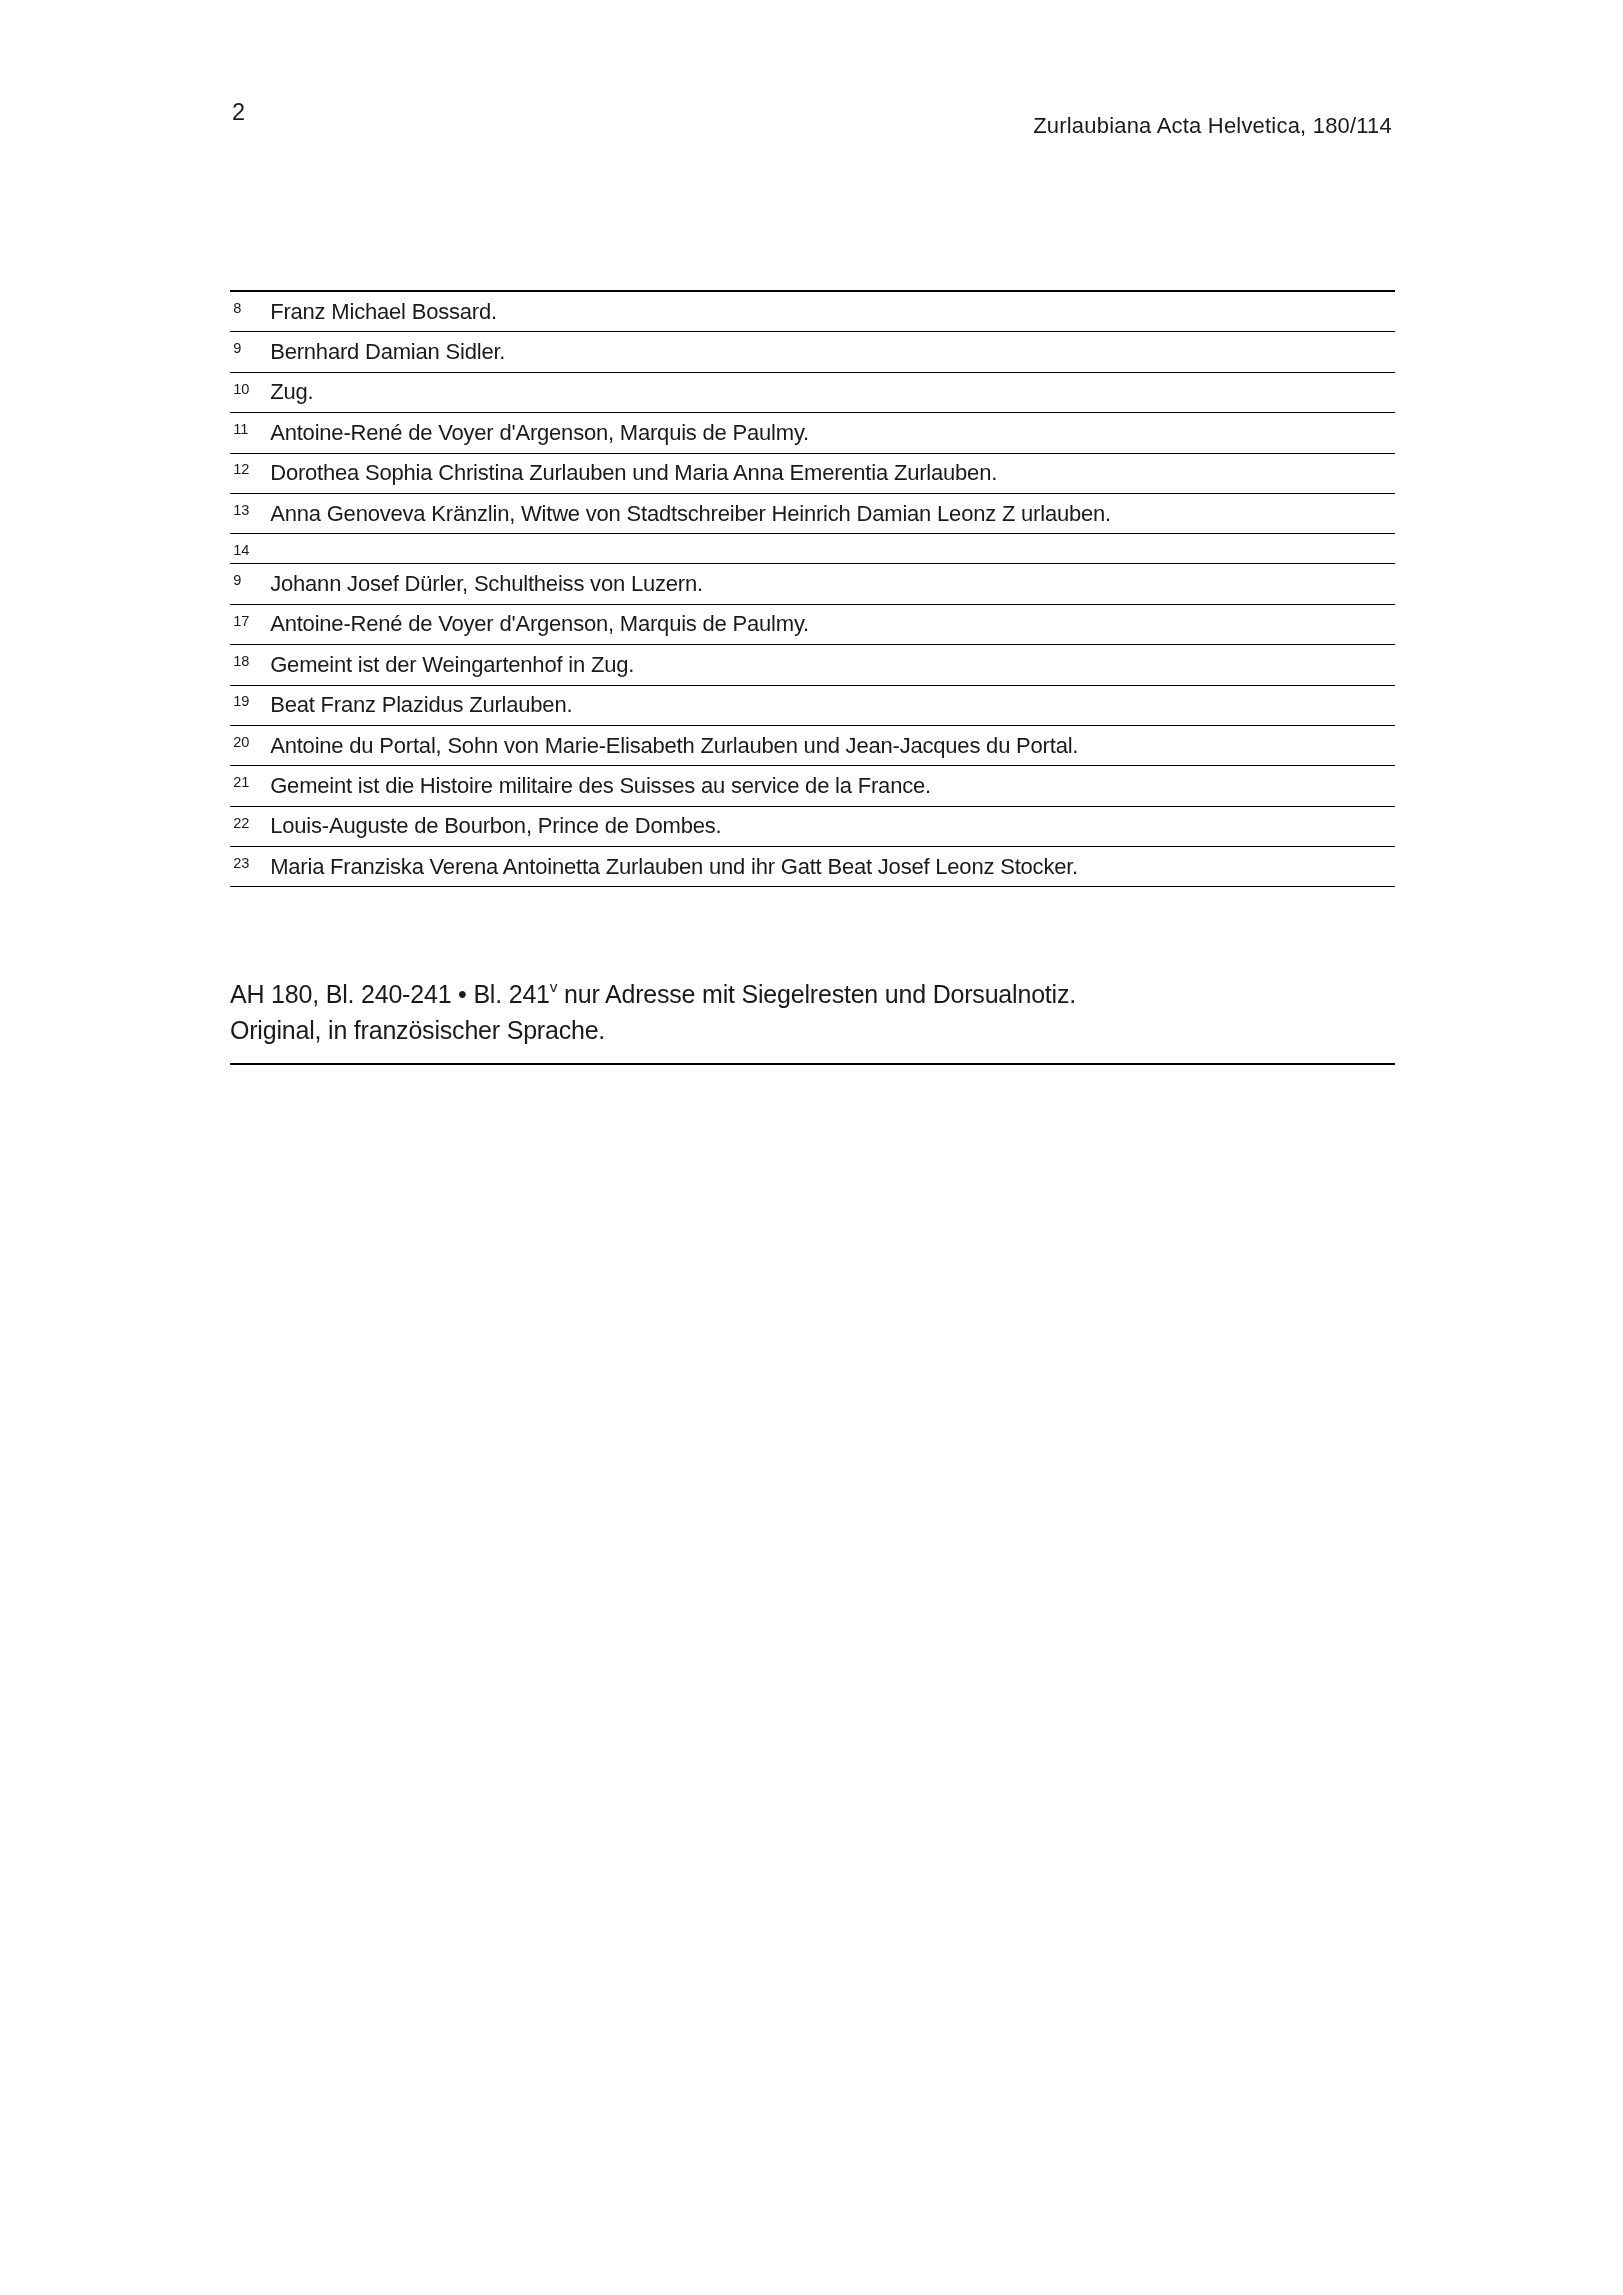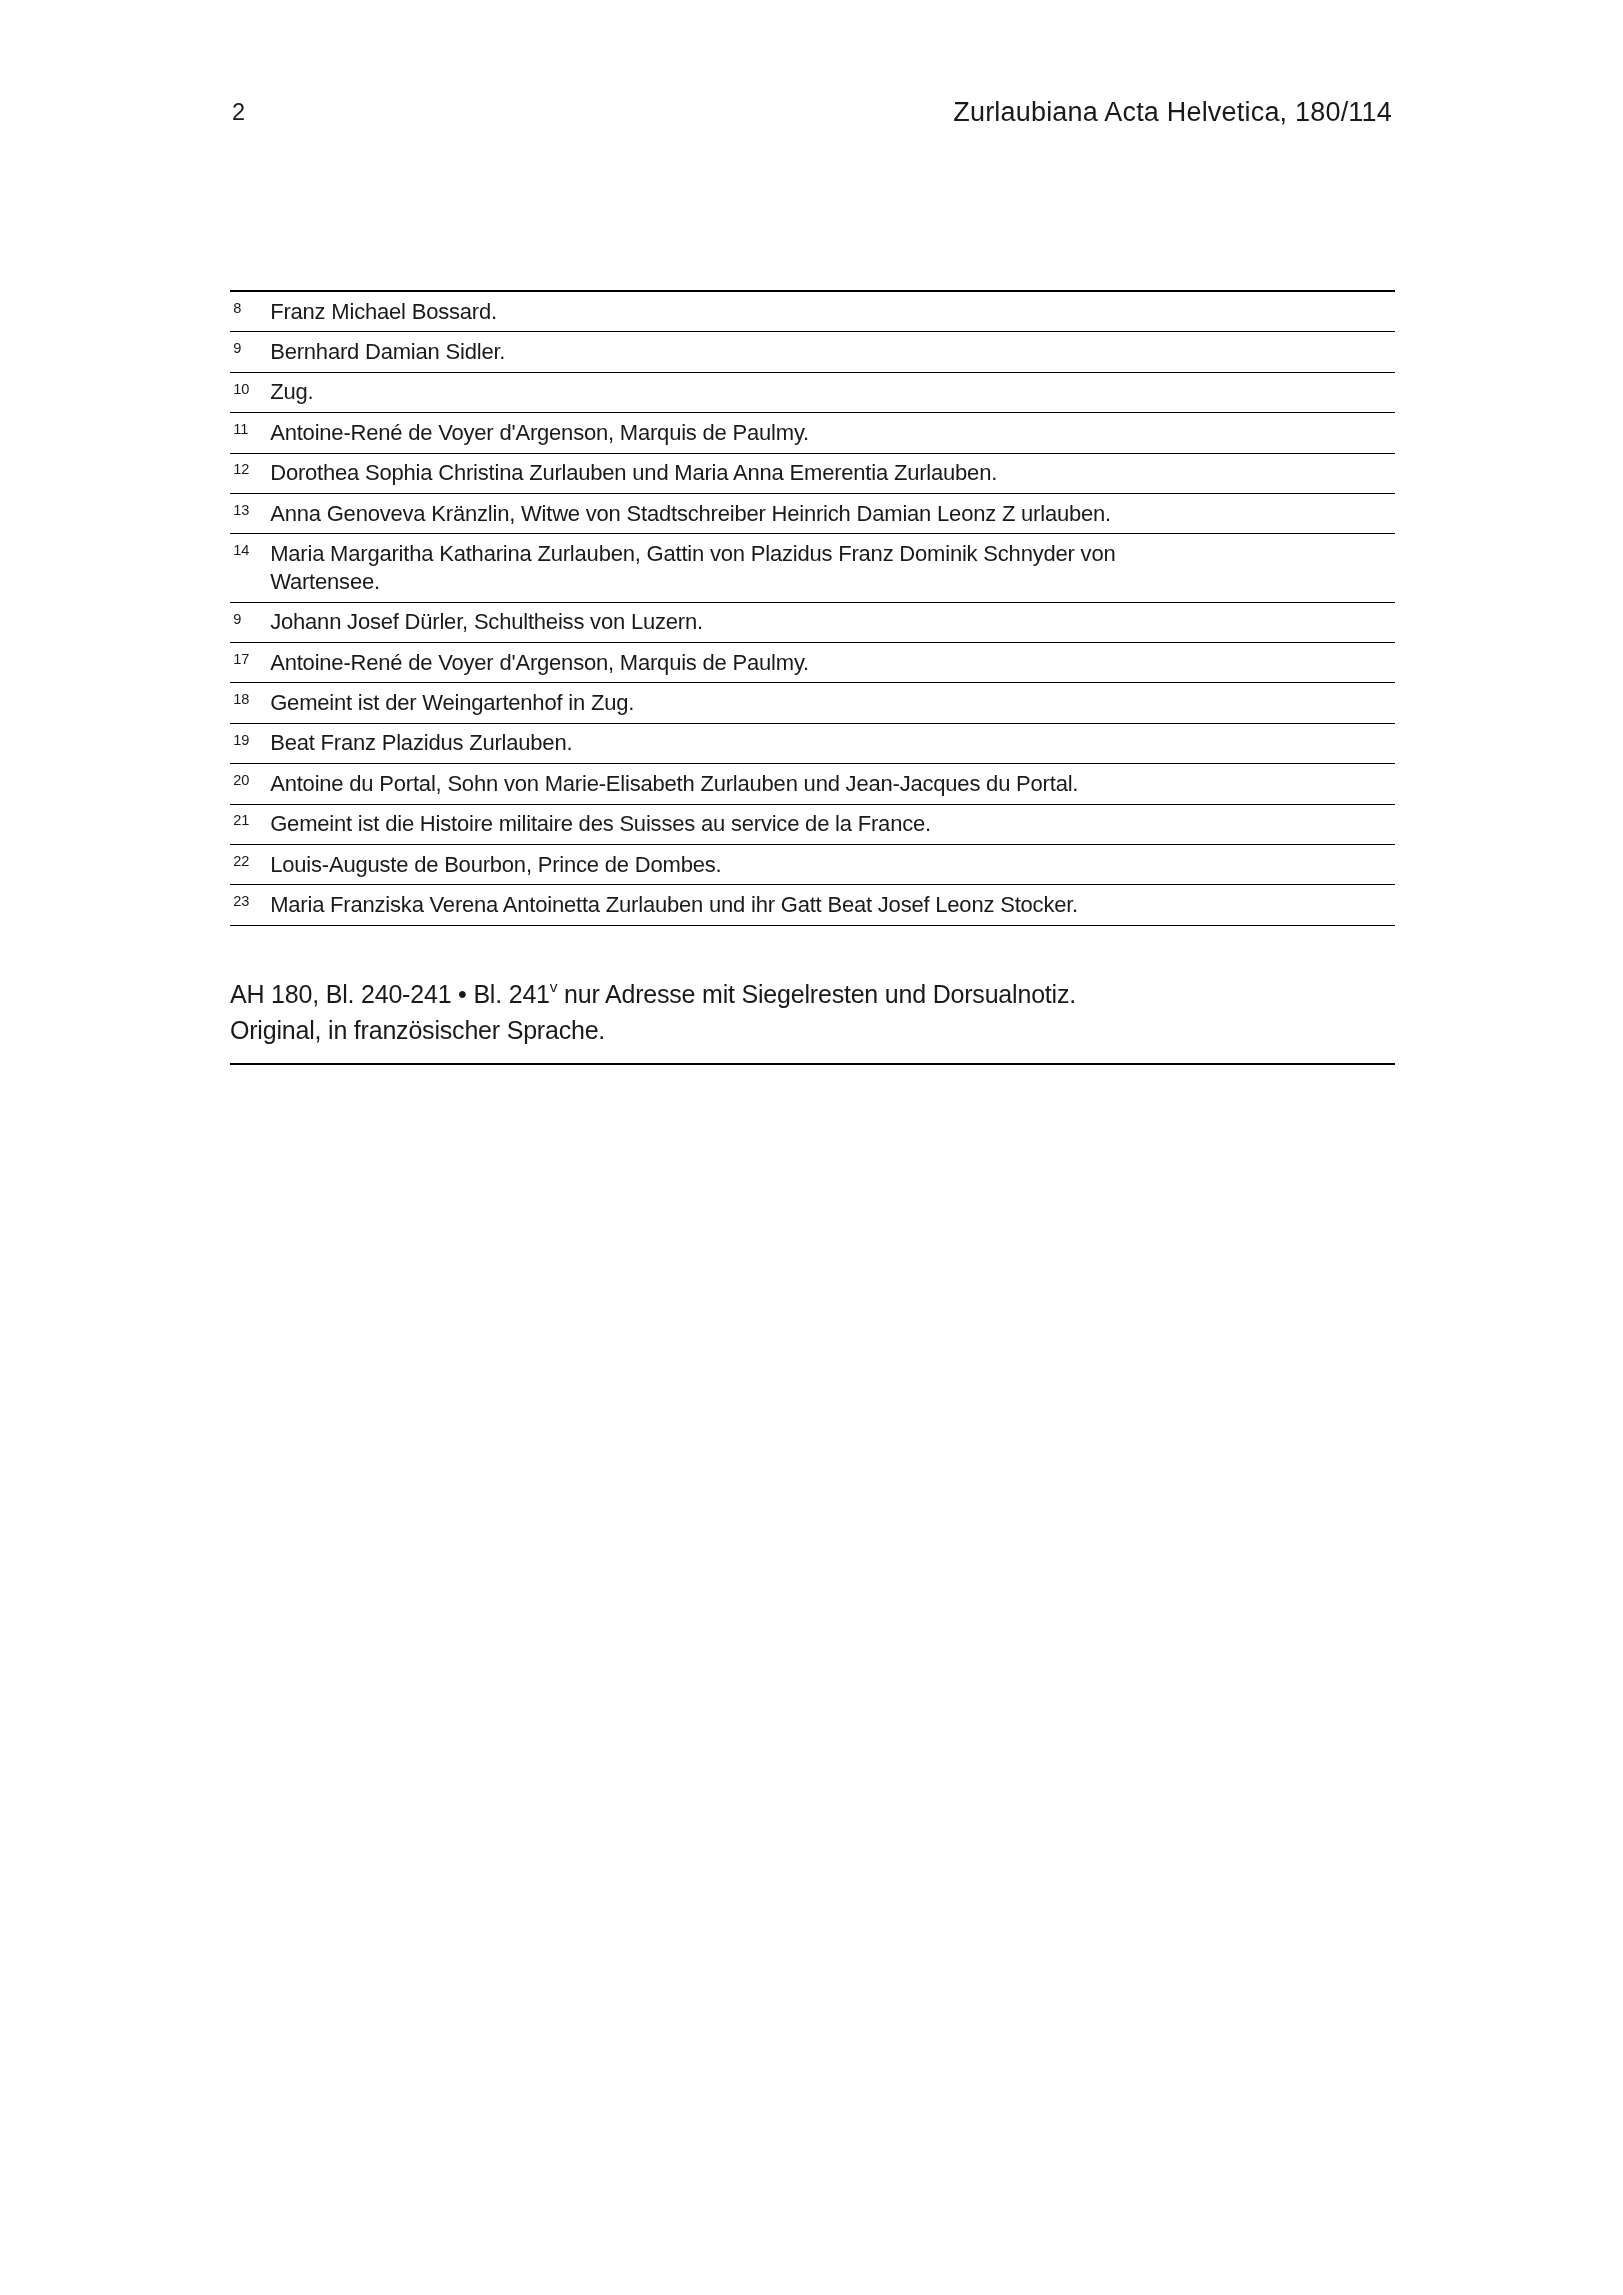--- a/index.html
+++ b/index.html
@@ -21,22 +21,22 @@
   .page-number {
     position: absolute;
     left: 232px;
     top: 98px;
     font-size: 23.5px;
     line-height: 29px;
   }
   .running-title {
     position: absolute;
     right: 231px;
-    top: 98px;
-    font-size: 27px;
+    top: 111px;
+    font-size: 22px;
     line-height: 29px;
     text-align: center;
     letter-spacing: 0.2px;
   }
 
   
   .footnotes {
     position: absolute;
     left: 230px;
     top: 290px;
@@ -117,22 +117,20 @@
     <div class="fn-row">
       <span class="fn-num">12</span>
       <span class="fn-text">Dorothea Sophia Christina Zurlauben und Maria Anna Emerentia Zurlauben.</span>
     </div>
     <div class="fn-row">
       <span class="fn-num">13</span>
       <span class="fn-text">Anna Genoveva Kränzlin, Witwe von Stadtschreiber Heinrich Damian Leonz Z urlauben.</span>
     </div>
     <div class="fn-row">
       <span class="fn-num">14</span>
-      <span class="fn-text">Maria Margaritha Katharina Zurlauben, Gattin von Plazidus Franz Dominik Schnyder von
-Wartensee.</span>
     </div>
     <div class="fn-row">
       <span class="fn-num">9</span>
       <span class="fn-text">Johann Josef Dürler, Schultheiss von Luzern.</span>
     </div>
     <div class="fn-row">
       <span class="fn-num">17</span>
       <span class="fn-text">Antoine-René de Voyer d'Argenson, Marquis de Paulmy.</span>
     </div>
     <div class="fn-row">

